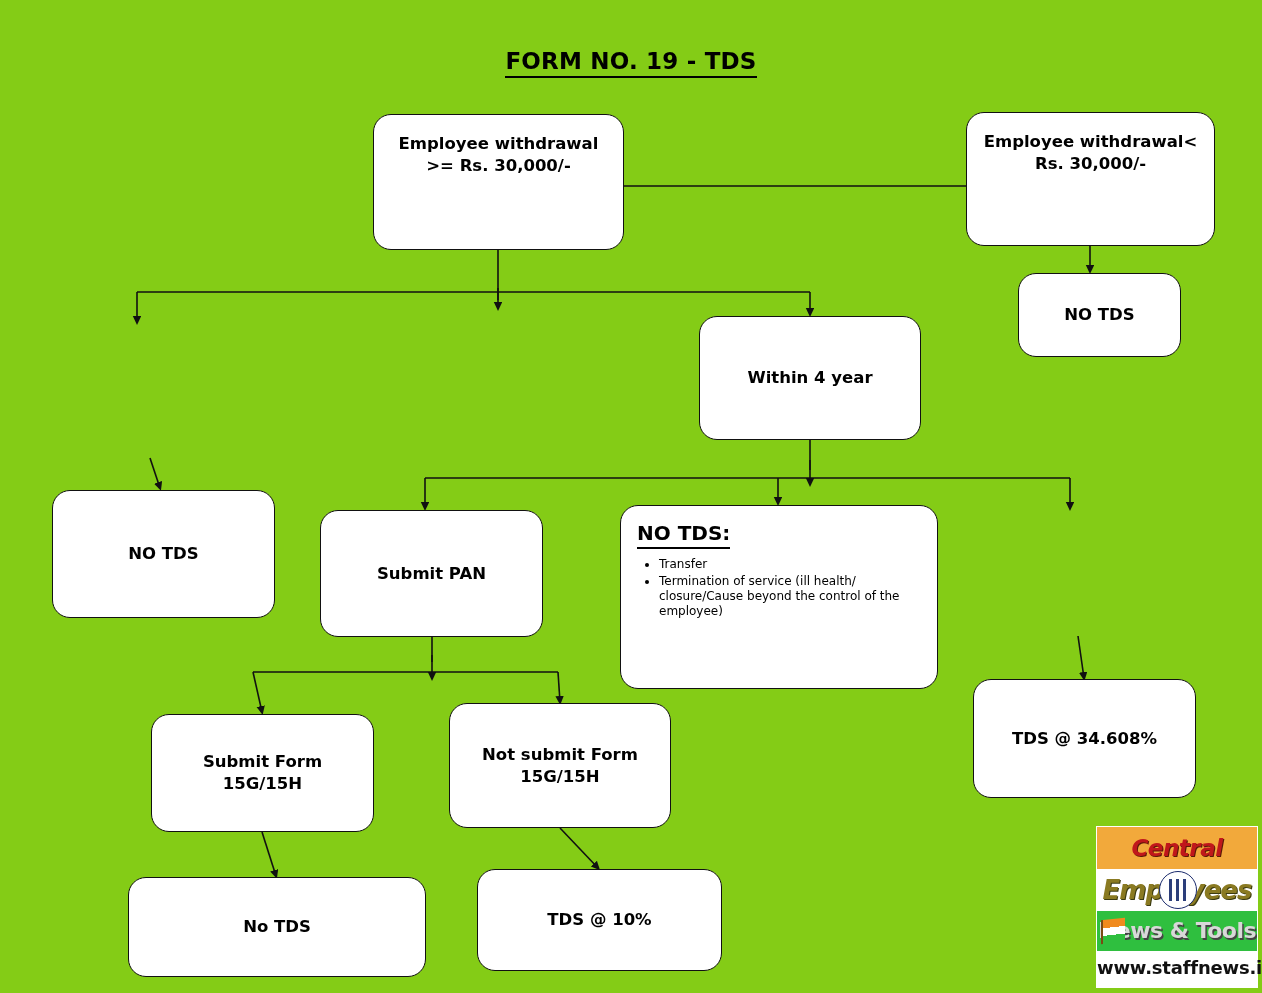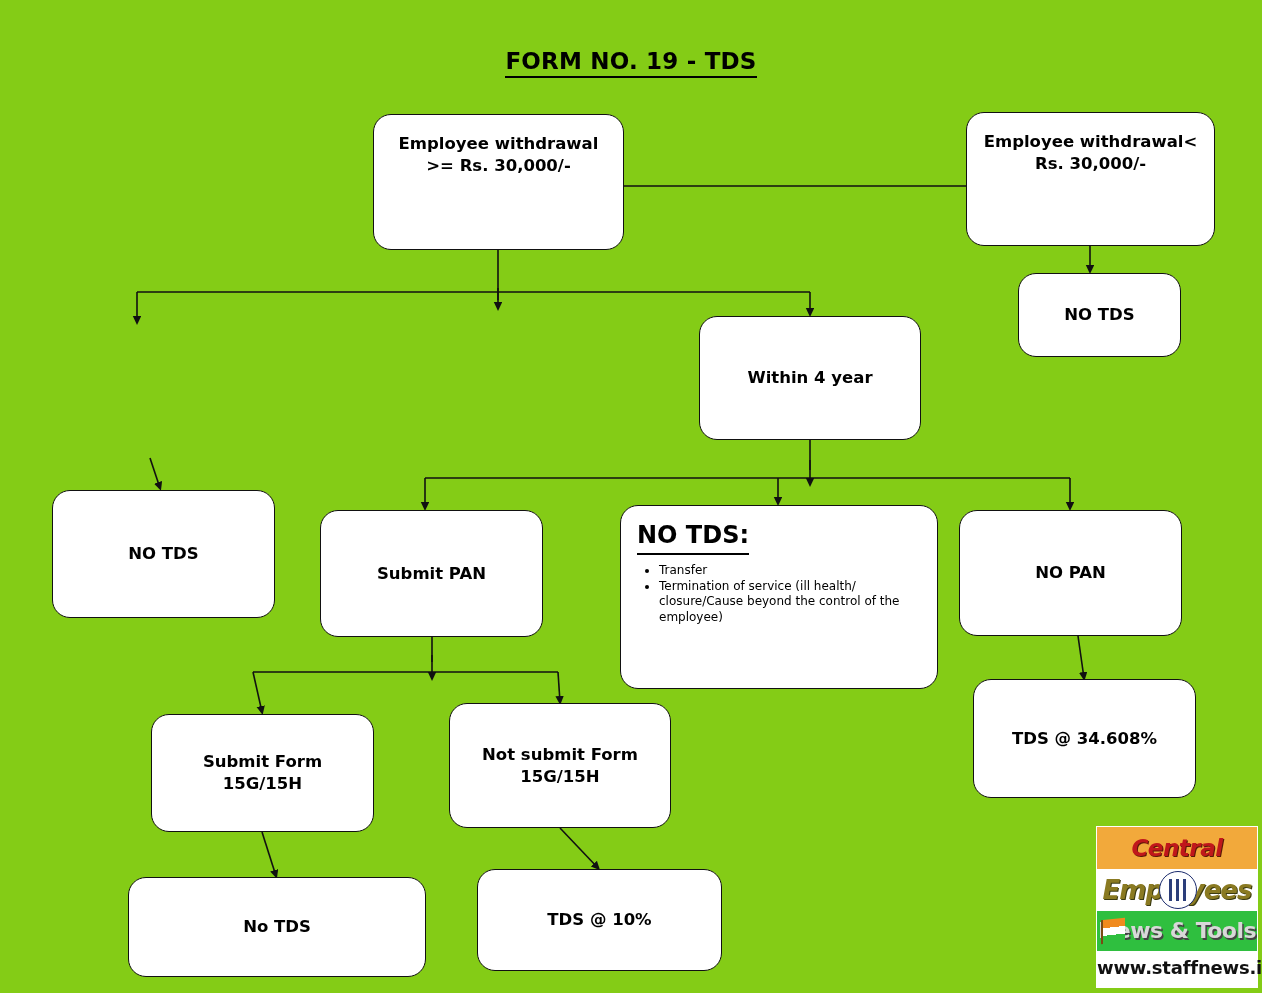--- a/index.html
+++ b/index.html
@@ -59,21 +59,21 @@
   .node.top-align {
     align-items: flex-start;
     padding-top: 18px;
   }
   .node.list-node {
     display: block;
     text-align: left;
     padding: 14px 16px 10px 16px;
   }
   .list-head {
-    font-size: 24px;
+    font-size: 20px;
     font-weight: bold;
     display: inline-block;
     border-bottom: 2.5px solid #000;
     margin-bottom: 4px;
     padding-bottom: 1px;
   }
   ul.bullets {
     margin: 4px 0 0 0;
     padding-left: 22px;
     list-style: disc;
@@ -264,23 +264,20 @@
   </div>
 
   <div class="node list-node" style="left:620px; top:505px; width:318px; height:184px;">
     <div class="list-head">NO TDS:</div>
     <ul class="bullets">
       <li>Transfer</li>
       <li>Termination of service (ill health/ closure/Cause beyond the control of the employee)</li>
     </ul>
   </div>
 
-  <div class="node" style="left:959px; top:510px; width:223px; height:126px;">
-    <span>NO PAN</span>
-  </div>
 
   <div class="node" style="left:973px; top:679px; width:223px; height:119px;">
     <span>TDS @ 34.608%</span>
   </div>
 
   <div class="node" style="left:151px; top:714px; width:223px; height:118px;">
     <span>Submit Form 15G/15H</span>
   </div>
 
   <div class="node" style="left:449px; top:703px; width:222px; height:125px;">

